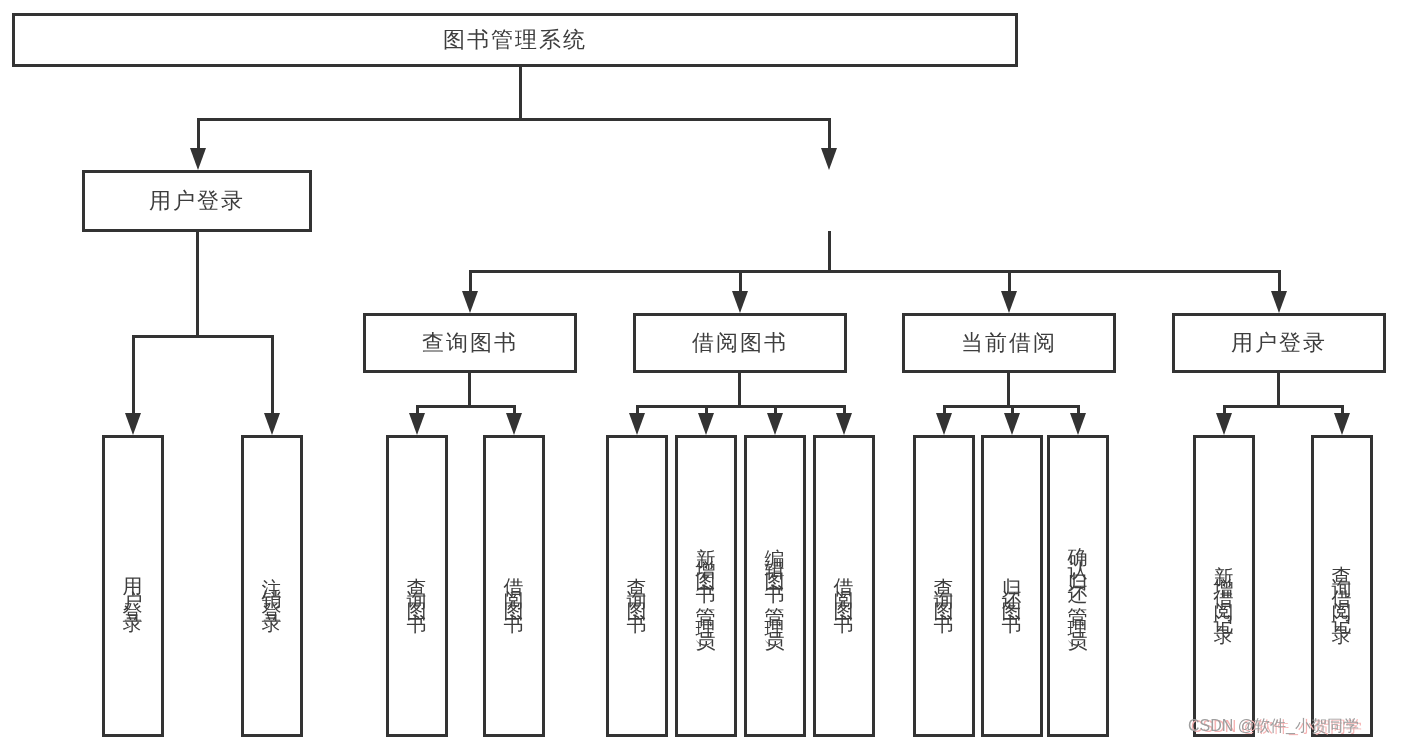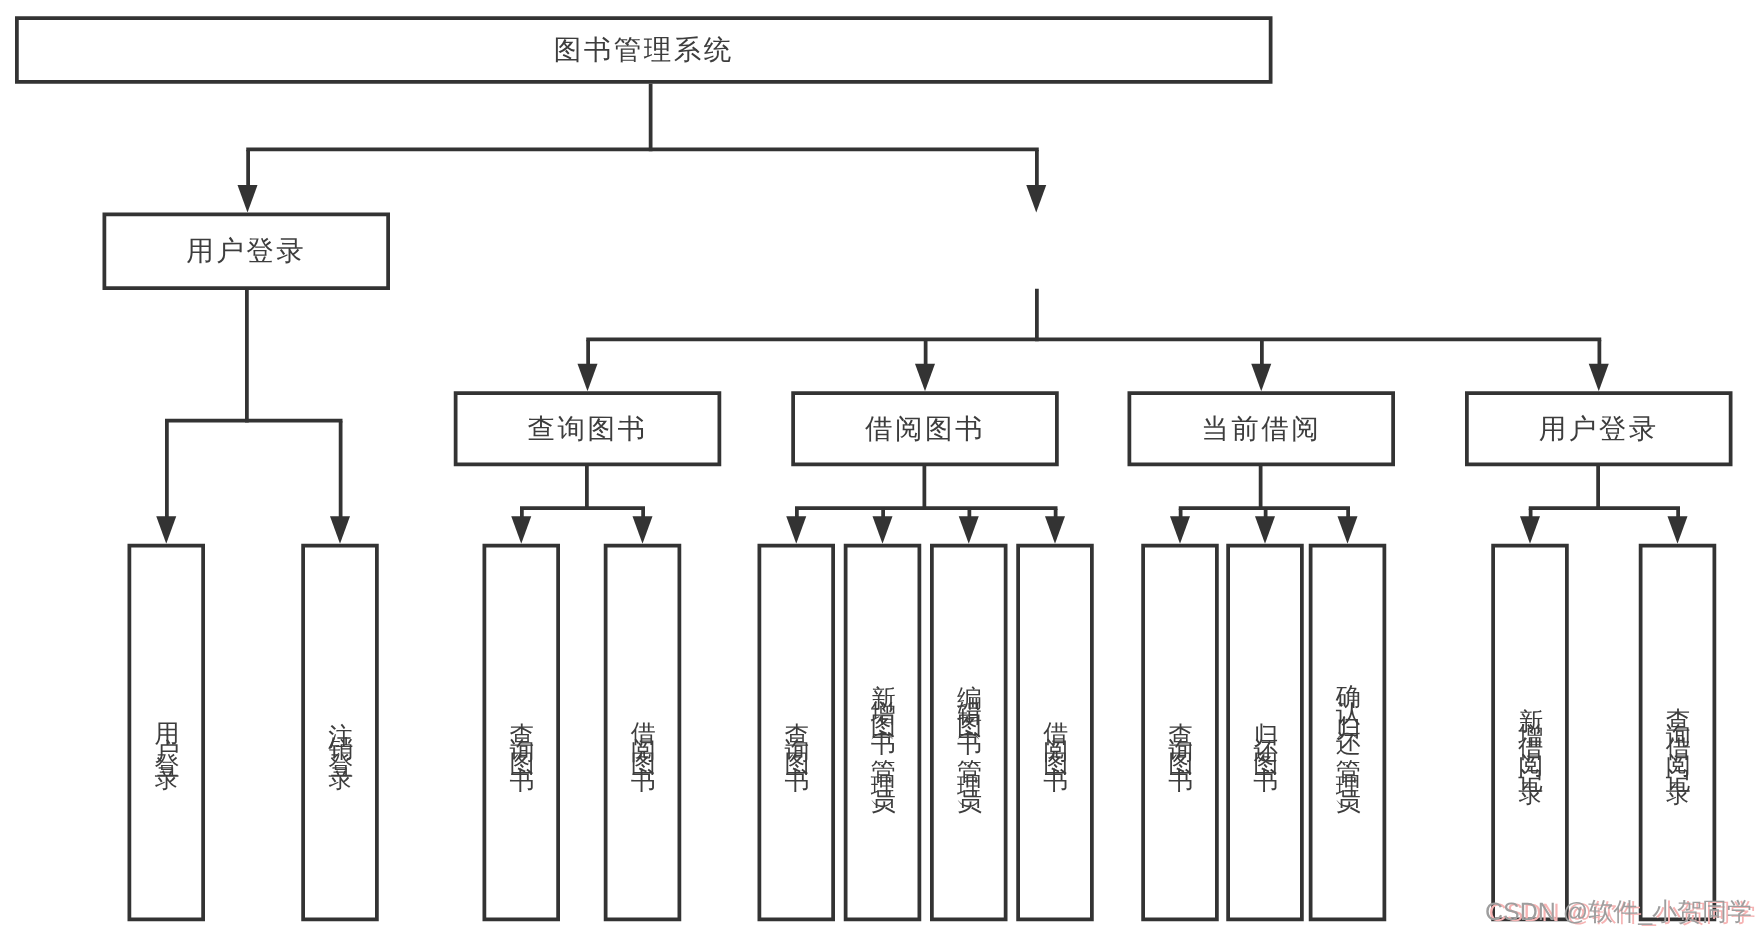--- a/index.html
+++ b/index.html
@@ -55,21 +55,21 @@
     left:calc(50% - 8px);bottom:0;
     width:0;height:0;
     border-left:8px solid transparent;
     border-right:8px solid transparent;
     border-top:22px solid var(--line);
   }
   
   .watermark{
     position:absolute;
     left:1188px;top:716px;
-    font-size:20px;
+    font-size:16px;
     color:var(--watermark-gray);
     text-shadow:3px 1px 0 var(--watermark-pink);
     white-space:nowrap;
     z-index:5;
   }
 </style>
 </head>
 <body>
 
 <div class="canvas">

